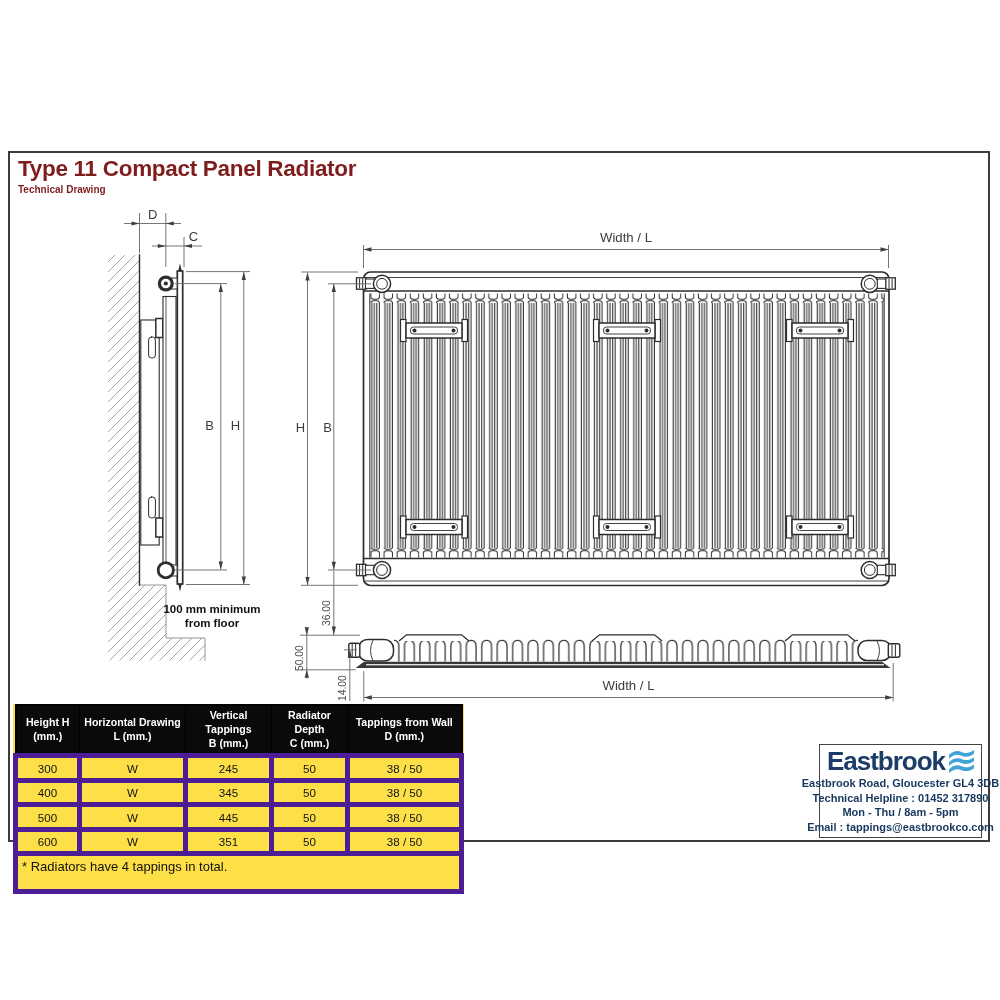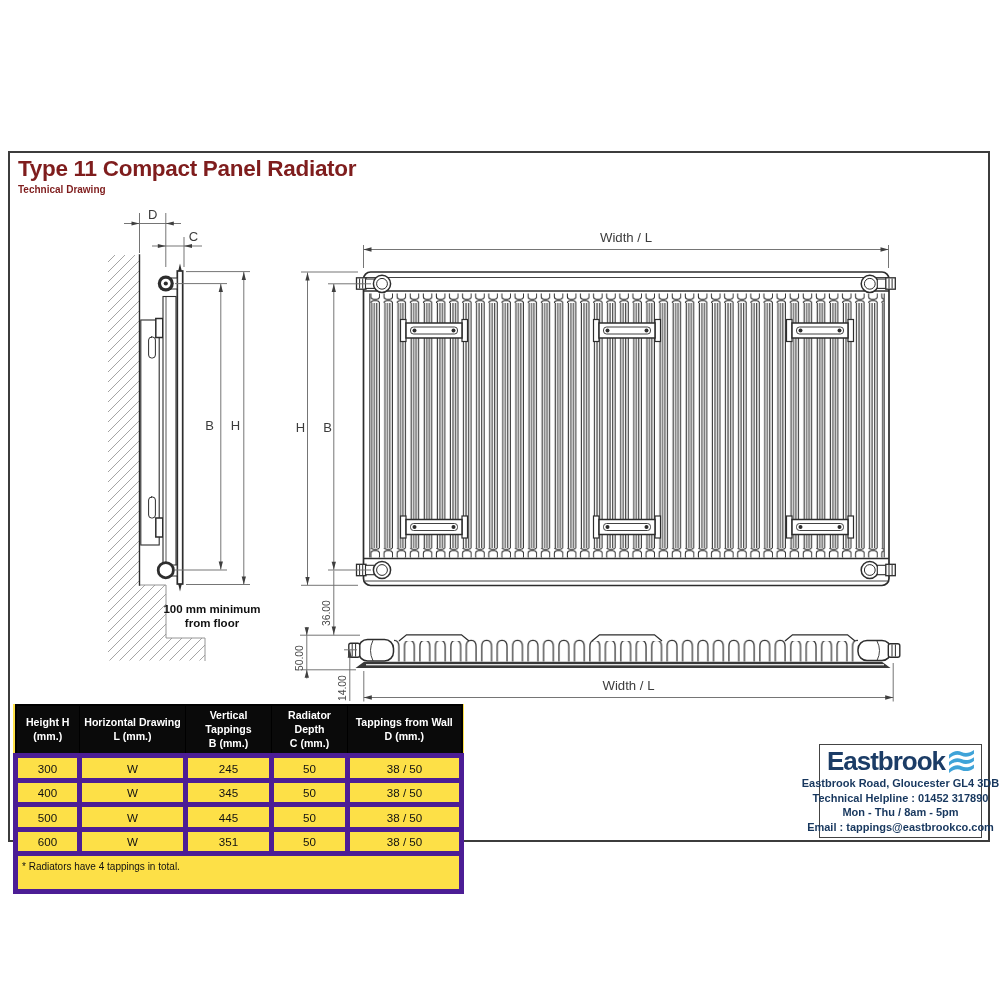--- a/index.html
+++ b/index.html
@@ -12,21 +12,21 @@
   .subtitle{font-size:10px;font-weight:bold;margin-top:2px;}
   svg.drawing{position:absolute;left:0;top:0;}
 
   table.spec{position:absolute;left:13px;top:704px;width:446px;border-collapse:collapse;
              border:2px solid #000;background:#fde047;table-layout:fixed;}
   table.spec th{background:#0a0a0a;color:#fff;font-size:10.6px;font-weight:bold;
                 line-height:1.3;white-space:pre-line;border:1px solid #000;
                 padding:3px 0;height:30px;vertical-align:middle;}
   table.spec td{font-size:11.6px;color:#111;text-align:center;border:5px solid #4c1d95;
                 height:17.5px;padding:1px 0;}
-  table.spec tfoot td{text-align:left;font-size:10px;padding:2px 0 15px 4px;height:16px;}
+  table.spec tfoot td{text-align:left;font-size:13px;padding:2px 0 15px 4px;height:16px;}
 
   .brand-box{position:absolute;left:819px;top:744px;width:163px;height:94px;
              border:1.4px solid #444;box-sizing:border-box;display:flex;flex-direction:column;
              align-items:center;justify-content:center;background:#fff;}
   .logo-row{display:flex;align-items:center;gap:4px;margin-bottom:2px;}
   .logo-text{font-size:26px;font-weight:bold;letter-spacing:-1px;color:#1b3c66;line-height:1;}
   .brand-line{font-size:11px;font-weight:bold;color:#17375e;line-height:14.5px;
               white-space:nowrap;}
 </style>
 </head>

